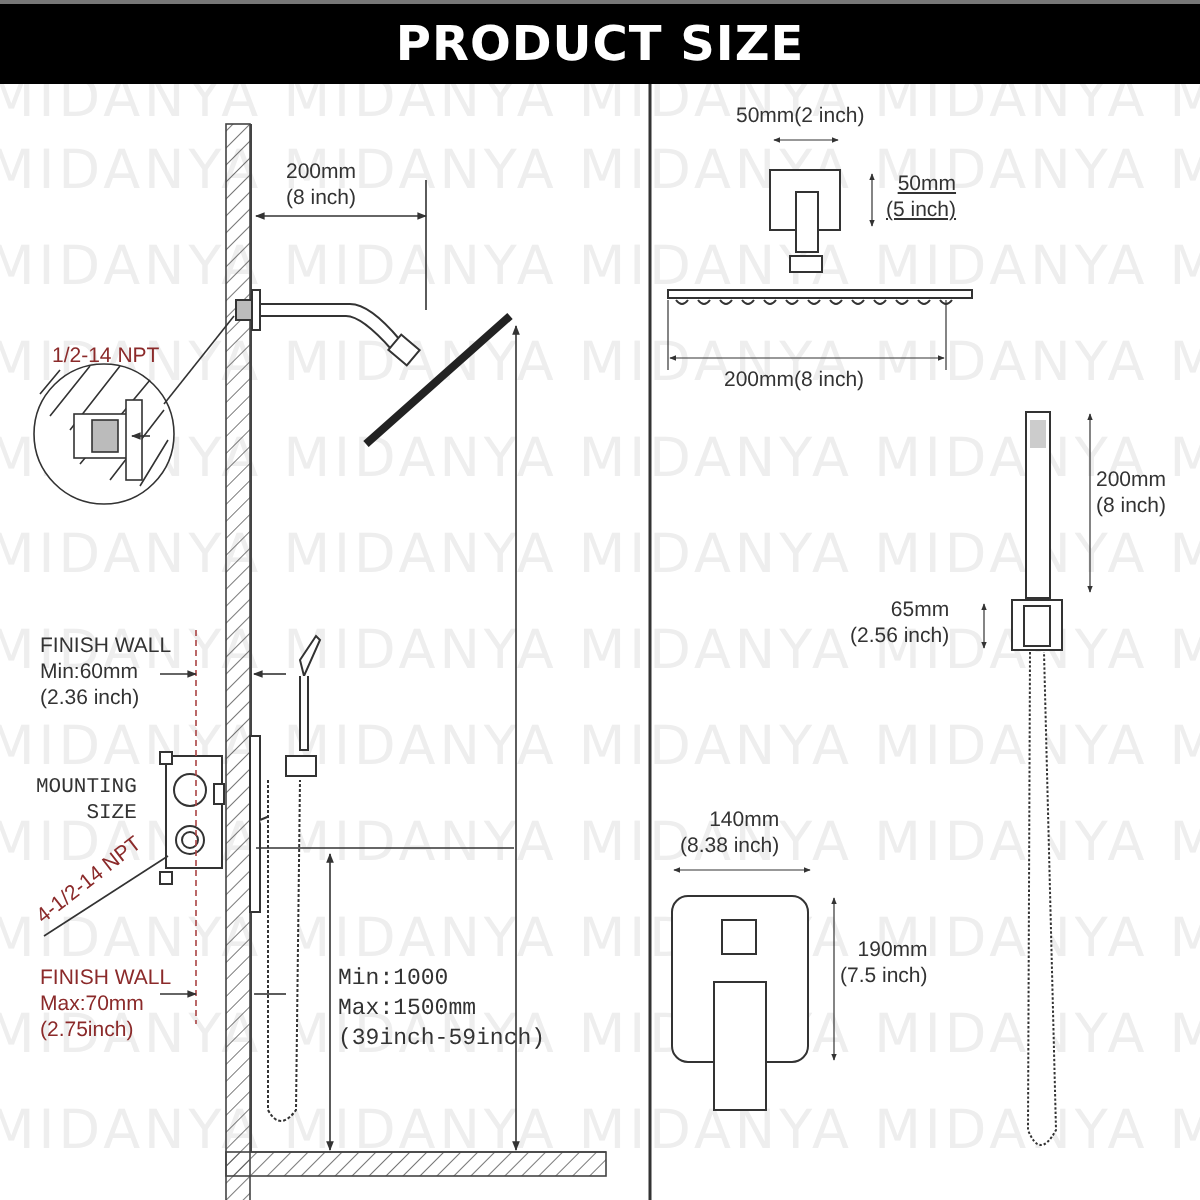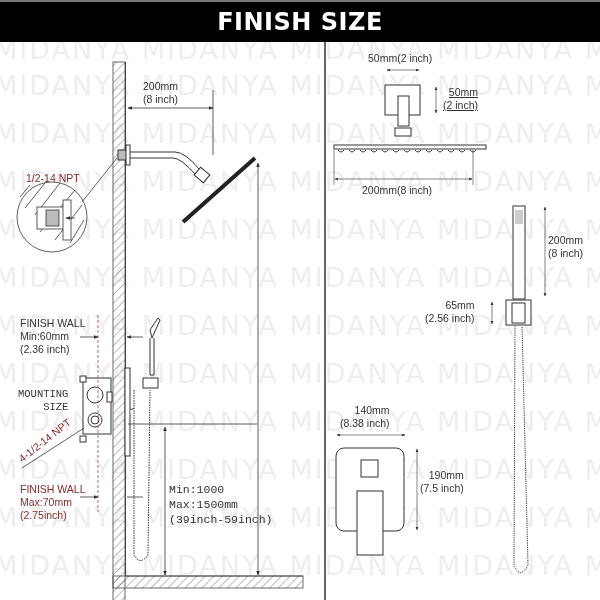--- a/index.html
+++ b/index.html
@@ -136,21 +136,21 @@
     <g stroke="#333" fill="#fff" stroke-width="1">
       <rect x="336" y="448" width="68" height="83" rx="8"></rect>
       <rect x="361" y="460" width="17" height="17"></rect>
       <rect x="357" y="491" width="26" height="64"></rect>
     </g>
     <line x1="337" y1="435" x2="405" y2="435" stroke="#333" stroke-width="0.6" marker-start="url(#arr)" marker-end="url(#arr)"></line>
     <line x1="417" y1="449" x2="417" y2="530" stroke="#333" stroke-width="0.6" marker-start="url(#arr)" marker-end="url(#arr)"></line>
   </svg>
 
   <div class="header">
-    <span class="title">FINISH SIZE</span>
+    <span class="title">PRODUCT SIZE</span>
   </div>
 
   <div class="lbl center" style="left:143px;top:80px;">
     <div>200mm</div>
     <div>(8 inch)</div>
   </div>
   <div class="lbl red" style="left:26px;top:172px;">1/2-14 NPT</div>
 
   <div class="lbl" style="left:20px;top:317px;">
     <div>FINISH WALL</div>
@@ -169,21 +169,21 @@
   </div>
   <div class="lbl big" style="left:169px;top:482px;font-family:Liberation Mono, monospace;">
     <div>Min:1000</div>
     <div>Max:1500mm</div>
     <div>(39inch-59inch)</div>
   </div>
 
   <div class="lbl" style="left:368px;top:52px;text-align:center;">50mm(2 inch)</div>
   <div class="lbl center" style="left:443px;top:86px;text-decoration:underline;">
     <div>50mm</div>
-    <div>(2 inch)</div>
+    <div>(5 inch)</div>
   </div>
   <div class="lbl" style="left:362px;top:184px;">200mm(8 inch)</div>
   <div class="lbl center" style="left:548px;top:234px;">
     <div>200mm</div>
     <div>(8 inch)</div>
   </div>
   <div class="lbl center" style="left:425px;top:299px;">
     <div>65mm</div>
     <div>(2.56 inch)</div>
   </div>

